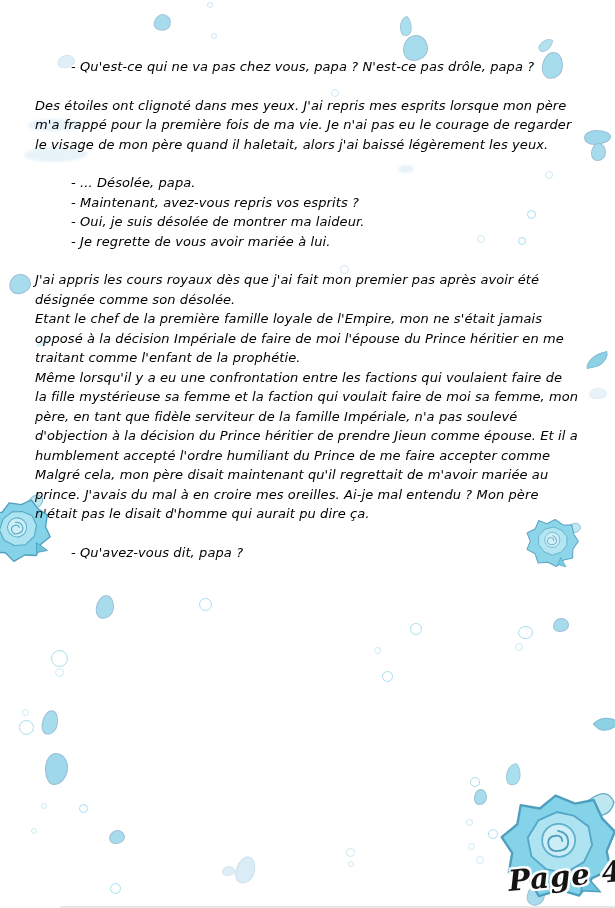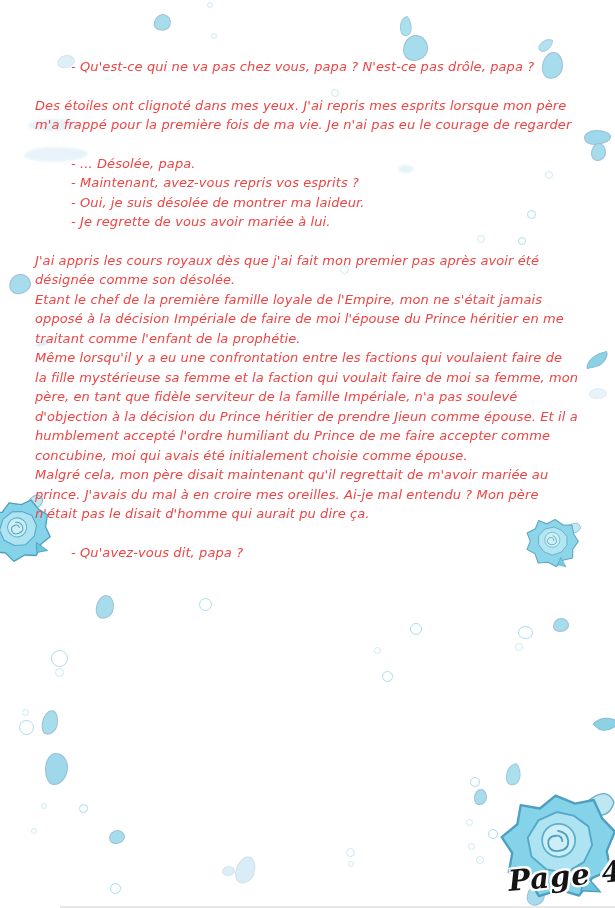--- a/index.html
+++ b/index.html
@@ -3,21 +3,21 @@
 <meta charset="utf-8">
 <style>
   html,body{margin:0;padding:0;background:#ffffff;}
   .page{
     position:relative;width:615px;height:908px;background:#ffffff;
     overflow:hidden;font-family:"DejaVu Sans",sans-serif;
   }
   
   .text-content{
     position:absolute;left:35px;top:57px;width:562px;z-index:2;
-    color:#ef4444;font-style:italic;font-size:13px;line-height:19.5px;
+    color:#000000;font-style:italic;font-size:13px;line-height:19.5px;
     letter-spacing:.1px;
   }
   .block{margin:0 0 19px 0;}
   .block:last-child{margin-bottom:0;}
   .dialogue{padding-left:36px;}
   .line{white-space:nowrap;}
   
   .decor-layer{position:absolute;inset:0;z-index:1;}
   .decor{position:absolute;box-sizing:border-box;}
   .drop{background:#a7dcec;border:1px solid rgba(150,165,198,.55);
@@ -137,39 +137,39 @@
       <span class="decor drop" style="left: 527px; top: 884px; width: 18px; height: 22px; transform: rotate(10deg);"></span>
     </div>
 
   <div class="text-content">
       <div class="block dialogue">
         <div class="line">- Qu'est-ce qui ne va pas chez vous, papa ? N'est-ce pas drôle, papa ?</div>
       </div>
       <div class="block paragraph">
         <div class="line">Des étoiles ont clignoté dans mes yeux. J'ai repris mes esprits lorsque mon père</div>
         <div class="line">m'a frappé pour la première fois de ma vie. Je n'ai pas eu le courage de regarder</div>
+        <div class="line">le visage de mon père quand il haletait, alors j'ai baissé légèrement les yeux.</div>
       </div>
       <div class="block dialogue">
         <div class="line">- ... Désolée, papa.</div>
         <div class="line">- Maintenant, avez-vous repris vos esprits ?</div>
         <div class="line">- Oui, je suis désolée de montrer ma laideur.</div>
         <div class="line">- Je regrette de vous avoir mariée à lui.</div>
       </div>
       <div class="block paragraph">
         <div class="line">J'ai appris les cours royaux dès que j'ai fait mon premier pas après avoir été</div>
         <div class="line">désignée comme son désolée.</div>
         <div class="line">Etant le chef de la première famille loyale de l'Empire, mon ne s'était jamais</div>
         <div class="line">opposé à la décision Impériale de faire de moi l'épouse du Prince héritier en me</div>
         <div class="line">traitant comme l'enfant de la prophétie.</div>
         <div class="line">Même lorsqu'il y a eu une confrontation entre les factions qui voulaient faire de</div>
         <div class="line">la fille mystérieuse sa femme et la faction qui voulait faire de moi sa femme, mon</div>
         <div class="line">père, en tant que fidèle serviteur de la famille Impériale, n'a pas soulevé</div>
         <div class="line">d'objection à la décision du Prince héritier de prendre Jieun comme épouse. Et il a</div>
         <div class="line">humblement accepté l'ordre humiliant du Prince de me faire accepter comme</div>
-        <div class="line">concubine, moi qui avais été initialement choisie comme épouse.</div>
         <div class="line">Malgré cela, mon père disait maintenant qu'il regrettait de m'avoir mariée au</div>
         <div class="line">prince. J'avais du mal à en croire mes oreilles. Ai-je mal entendu ? Mon père</div>
         <div class="line">n'était pas le disait d'homme qui aurait pu dire ça.</div>
       </div>
       <div class="block dialogue">
         <div class="line">- Qu'avez-vous dit, papa ?</div>
       </div>
     </div>
 
   <div class="page-label">Page 42</div>

